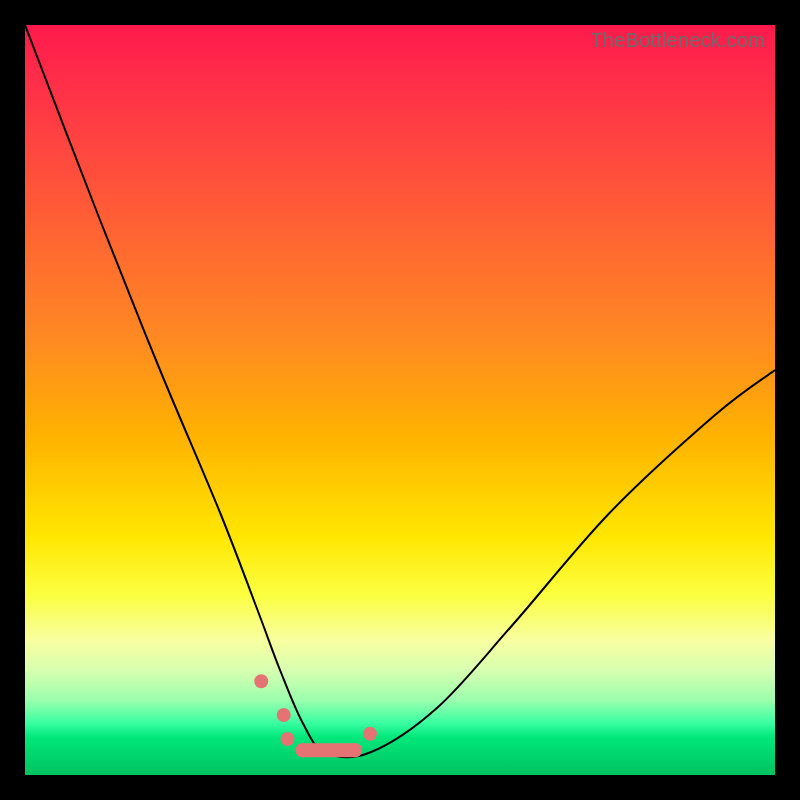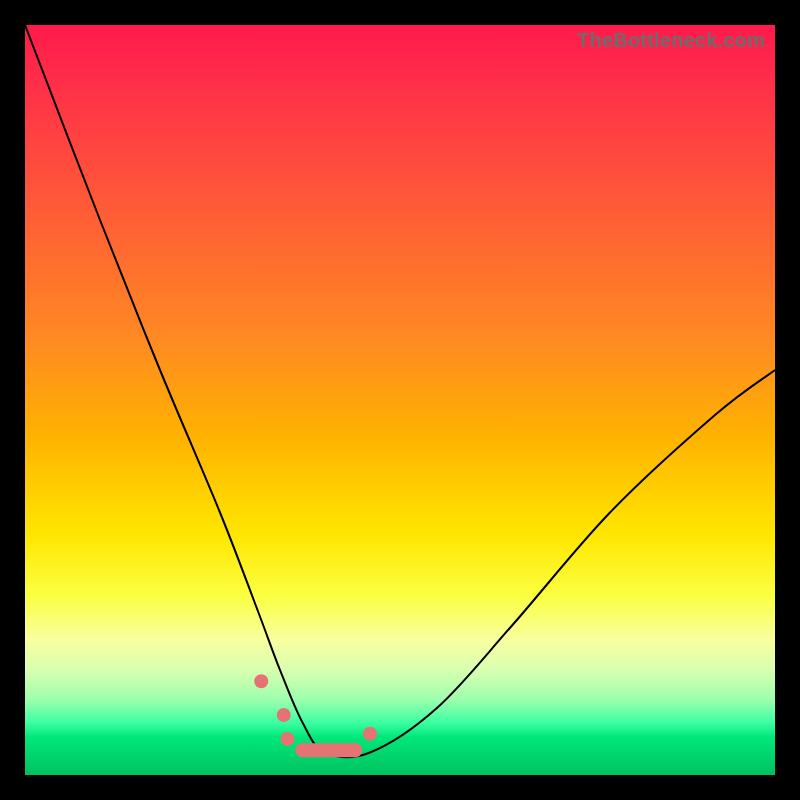--- a/index.html
+++ b/index.html
@@ -35,21 +35,21 @@
       #00e77a 95%,
       #00c25f 100%
     );
   }
   .watermark {
     position: absolute;
     top: 4px;
     right: 10px;
     color: #6c6c6c;
     font-size: 20px;
-    font-weight: 700;
+    font-weight: 400;
     font-family: Arial, Helvetica, sans-serif;
     letter-spacing: 0.2px;
     user-select: none;
   }
   svg.curves {
     position: absolute;
     left: 0; top: 0;
     width: 750px;
     height: 750px;
     pointer-events: none;

